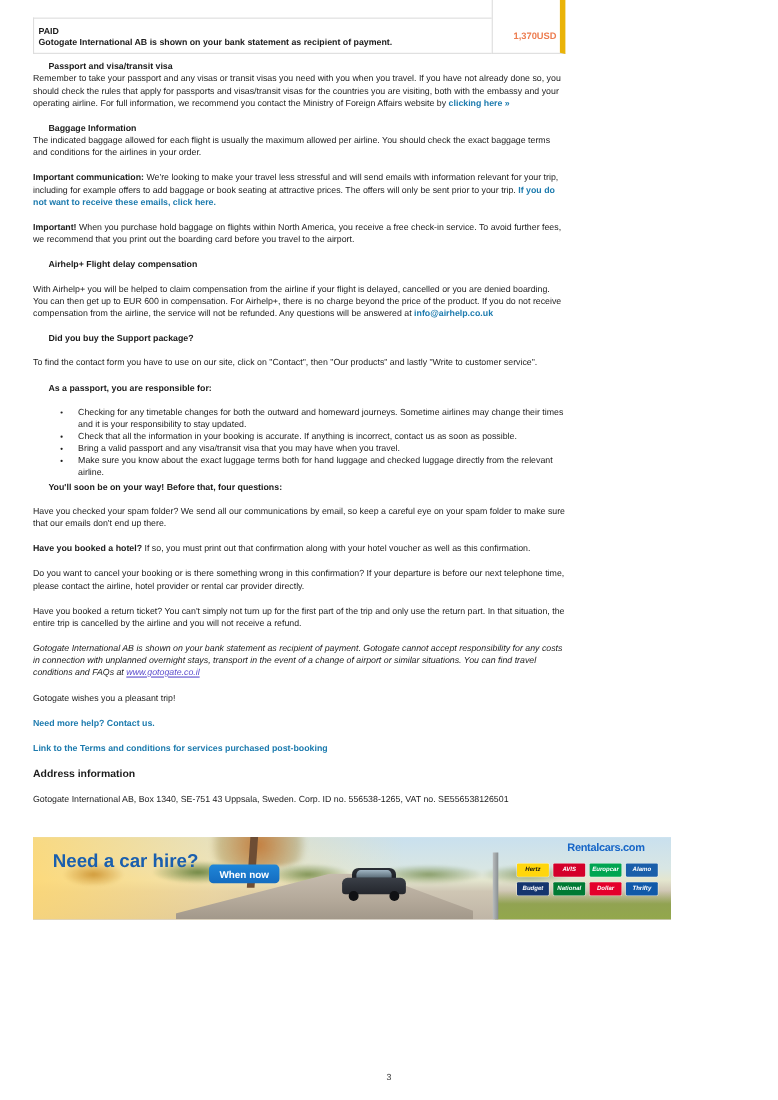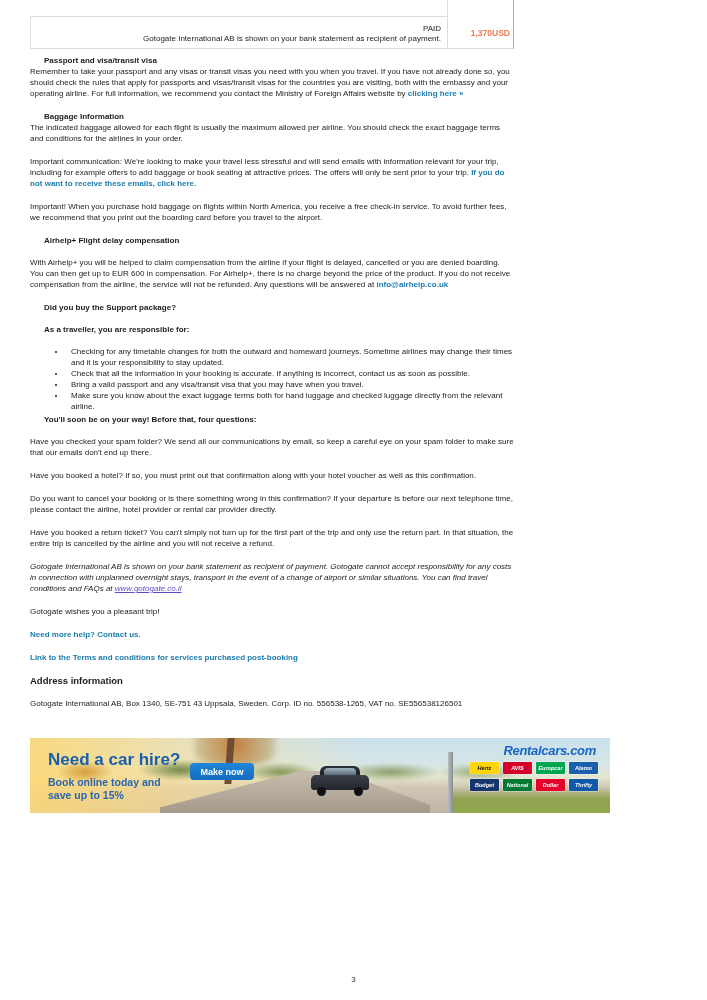--- a/index.html
+++ b/index.html
@@ -15,24 +15,24 @@
 
   
   .pay-table { position: relative; height: 49px; margin-bottom: 6px; }
   .pay-left {
     position: absolute; left: 0; right: 67px; top: 16px; bottom: 0;
     border: 1px solid #ddd; border-right: none;
     padding: 7px 6px 0 4px;
   }
   .pay-right {
     position: absolute; right: 0; width: 67px; top: 0; bottom: 0;
-    border-left: 1px solid #ddd; border-right: 1px solid #eab308; border-bottom: 1px solid #ddd;
+    border-left: 1px solid #ddd; border-right: 5px solid #eab308; border-bottom: 1px solid #ddd;
     text-align: right; padding: 22px 3px 0 0;
   }
-  .b { font-weight: normal; text-align: right; }
+  .b { font-weight: bold; }
   .amount { color: #ED7D50; font-weight: bold; font-size: 8.5px; }
 
   p, li, h3 { font-size: 8px; line-height: 11px; }
   p { margin: 0 0 12px 0; }
   h3 { margin: 2px 0 0 14px; font-weight: bold; }
   h3.gap-after { margin-bottom: 11px; }
 
   a.link { color: #1d7bae; font-weight: bold; text-decoration: none; cursor: pointer; }
   a.visited-link { color: #5b4ccc; font-style: italic; text-decoration: underline; cursor: pointer; }
   .italic { font-style: italic; }
@@ -87,21 +87,21 @@
   .wheel.l { left: 6px; } .wheel.r { right: 6px; }
   .sign-pole { position: absolute; left: 418px; top: 14px; width: 5px; height: 61px; background: linear-gradient(90deg,#b9bdbe,#888e90); }
 
   .banner-headline { position: absolute; left: 18px; top: 12px; font-size: 17px; font-weight: bold; color: #1a5fae; }
   .banner-subline { position: absolute; left: 18px; top: 38px; width: 135px; font-size: 10.5px; line-height: 13px; font-weight: bold; color: #2a66b0; }
   .book-btn {
     position: absolute; left: 160px; top: 25px; width: 64px; height: 17px;
     background: linear-gradient(180deg,#1f86d8,#146cc0); color: #fff; border: none; border-radius: 4px;
     font-family: "Liberation Sans", sans-serif; font-size: 9px; font-weight: bold; cursor: pointer;
   }
-  .rc-logo { position: absolute; right: 14px; top: 5px; font-size: 13px; font-weight: bold; color: #1766c8; letter-spacing: -0.3px; font-style: italic; }
+  .rc-logo { position: absolute; right: 24px; top: 5px; font-size: 10px; font-weight: bold; color: #1766c8; letter-spacing: -0.3px; }
   .brand-grid {
     position: absolute; right: 12px; top: 24px;
     display: grid; grid-template-columns: repeat(4, 29px); grid-auto-rows: 12px; gap: 5px 4px;
   }
   .chip {
     display: flex; align-items: center; justify-content: center;
     font-size: 5.5px; font-weight: bold; font-style: italic; color: #fff;
     border-radius: 1px; box-shadow: 0 0 0 0.5px rgba(255,255,255,0.6);
   }
   .chip.hertz { background: #FFD60C; color: #111; }
@@ -137,22 +137,23 @@
   <p>The indicated baggage allowed for each flight is usually the maximum allowed per airline. You should check the exact baggage terms and conditions for the airlines in your order.</p>
 
   <p><span class="b">Important communication:</span><span> We're looking to make your travel less stressful and will send emails with information relevant for your trip, including for example offers to add baggage or book seating at attractive prices. The offers will only be sent prior to your trip. </span><a class="link">If you do not want to receive these emails, click here.</a></p>
 
   <p><span class="b">Important!</span><span> When you purchase hold baggage on flights within North America, you receive a free check-in service. To avoid further fees, we recommend that you print out the boarding card before you travel to the airport.</span></p>
 
   <h3 class="gap-after">Airhelp+ Flight delay compensation</h3>
   <p><span>With Airhelp+ you will be helped to claim compensation from the airline if your flight is delayed, cancelled or you are denied boarding. You can then get up to EUR 600 in compensation. For Airhelp+, there is no charge beyond the price of the product. If you do not receive compensation from the airline, the service will not be refunded. Any questions will be answered at </span><a class="link">info@airhelp.co.uk</a></p>
 
   <h3 class="gap-after">Did you buy the Support package?</h3>
-
-  <h3 class="gap-after">As a traveller, you are responsible for:</h3>
+  <p>To find the contact form you have to use on our site, click on "Contact", then "Our products" and lastly "Write to customer service".</p>
+
+  <h3 class="gap-after">As a passport, you are responsible for:</h3>
   <ul class="resp-list">
     <li>Checking for any timetable changes for both the outward and homeward journeys. Sometime airlines may change their times and it is your responsibility to stay updated.</li>
     <li>Check that all the information in your booking is accurate. If anything is incorrect, contact us as soon as possible.</li>
     <li>Bring a valid passport and any visa/transit visa that you may have when you travel.</li>
     <li>Make sure you know about the exact luggage terms both for hand luggage and checked luggage directly from the relevant airline.</li>
   </ul>
   <h3 class="gap-after">You'll soon be on your way! Before that, four questions:</h3>
 
   <p>Have you checked your spam folder? We send all our communications by email, so keep a careful eye on your spam folder to make sure that our emails don't end up there.</p>
 
@@ -182,22 +183,21 @@
     <div class="grass"></div>
     <div class="sign-pole"></div>
     <div class="car">
       <div class="car-roof"></div>
       <div class="car-glass"></div>
       <div class="car-body"></div>
       <div class="wheel l"></div>
       <div class="wheel r"></div>
     </div>
     <div class="banner-headline">Need a car hire?</div>
-    <div class="banner-subline">Book online today and save up to 15%</div>
-    <button class="book-btn">Make now</button>
+    <button class="book-btn">When now</button>
     <div class="rc-logo">Rentalcars.com</div>
     <div class="brand-grid">
       <span class="chip hertz">Hertz</span>
       <span class="chip avis">AVIS</span>
       <span class="chip europcar">Europcar</span>
       <span class="chip alamo">Alamo</span>
       <span class="chip budget">Budget</span>
       <span class="chip national">National</span>
       <span class="chip dollar">Dollar</span>
       <span class="chip thrifty">Thrifty</span>

